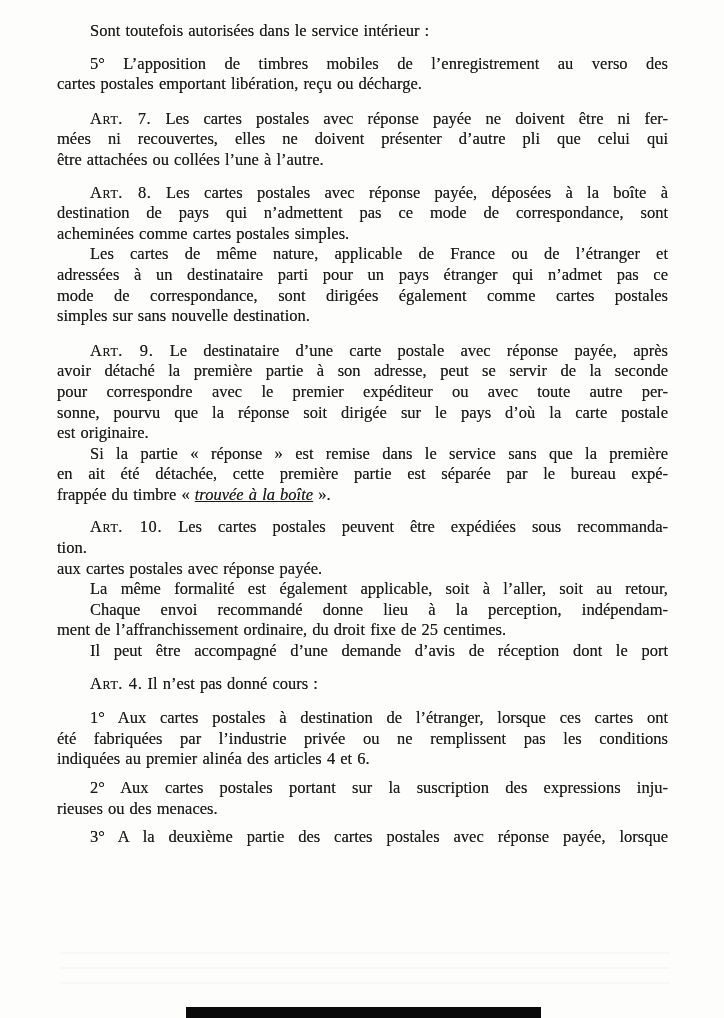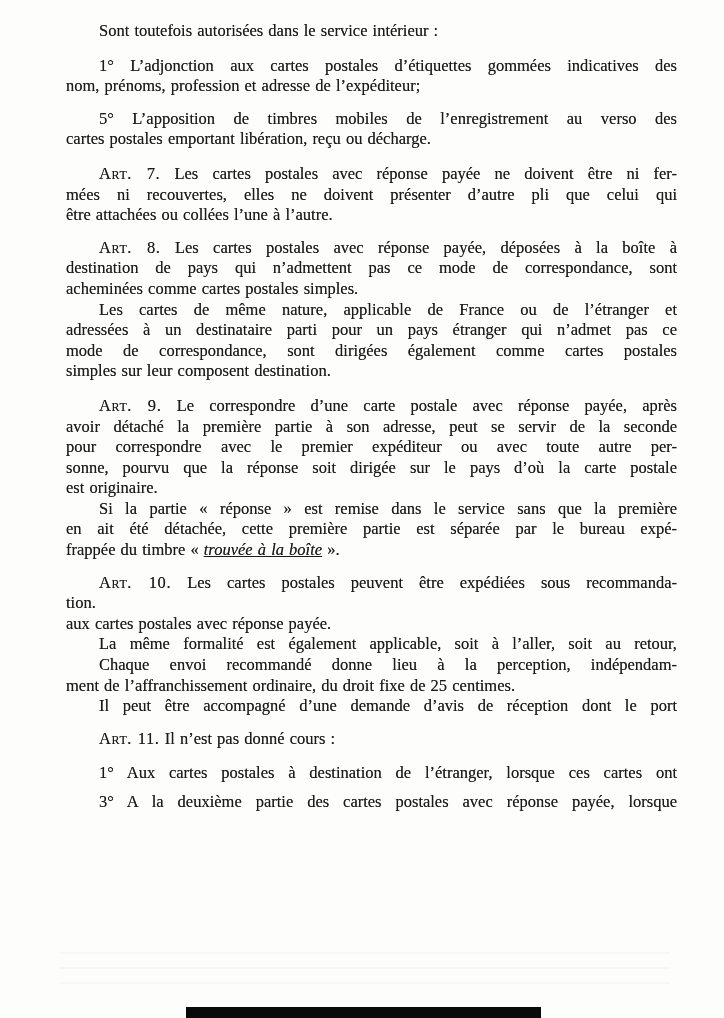--- a/index.html
+++ b/index.html
@@ -10,21 +10,21 @@
     color: #1b1b1b;
     position: relative;
     overflow: hidden;
   }
   .page {
     position: absolute; inset: 0;
     background: #fdfdfc;
   }
   .text-block {
     position: absolute;
-    left: 66px; top: 21px;
+    left: 57px; top: 21px;
     width: 611px;
     font-size: 16.5px;
     line-height: 20.6px;
     text-shadow: 0 0 0.5px rgba(10,10,10,0.6);
     word-spacing: 1px;
   }
   .para { margin: 0; }
   .sp-a { margin-top: 14px; }
   .sp-b { margin-top: 12px; }
   .sp-c { margin-top: 8px; }
@@ -54,24 +54,20 @@
 </head>
 <body style="background: rgb(253, 253, 252); color: rgb(27, 27, 27);">
 
 <div class="page">
   <div class="text-block">
 
     <div class="para">
       <div class="line ind">Sont toutefois autorisées dans le service intérieur :</div>
     </div>
 
-    <div class="para sp-a">
-      <div class="line ind j">1° L’adjonction aux cartes postales d’étiquettes gommées indicatives des</div>
-      <div class="line">nom, prénoms, profession et adresse de l’expéditeur;</div>
-    </div>
 
     <div class="para sp-b">
       <div class="line ind j">5° L’apposition de timbres mobiles de l’enregistrement au verso des</div>
       <div class="line">cartes postales emportant libération, reçu ou décharge.</div>
     </div>
 
     <div class="para sp-a">
       <div class="line ind j"><span class="sc">Art. 7.</span> <span>Les cartes postales avec réponse payée ne doivent être ni fer-</span></div>
       <div class="line j">mées ni recouvertes, elles ne doivent présenter d’autre pli que celui qui</div>
       <div class="line">être attachées ou collées l’une à l’autre.</div>
@@ -80,25 +76,25 @@
     <div class="para sp-b">
       <div class="line ind j"><span class="sc">Art. 8.</span> <span>Les cartes postales avec réponse payée, déposées à la boîte à</span></div>
       <div class="line j">destination de pays qui n’admettent pas ce mode de correspondance, sont</div>
       <div class="line">acheminées comme cartes postales simples.</div>
     </div>
 
     <div class="para">
       <div class="line ind j">Les cartes de même nature, applicable de France ou de l’étranger et</div>
       <div class="line j">adressées à un destinataire parti pour un pays étranger qui n’admet pas ce</div>
       <div class="line j">mode de correspondance, sont dirigées également comme cartes postales</div>
-      <div class="line">simples sur leur composent destination.</div>
+      <div class="line">simples sur sans nouvelle destination.</div>
     </div>
 
     <div class="para sp-a">
-      <div class="line ind j"><span class="sc">Art. 9.</span> <span>Le correspondre d’une carte postale avec réponse payée, après</span></div>
+      <div class="line ind j"><span class="sc">Art. 9.</span> <span>Le destinataire d’une carte postale avec réponse payée, après</span></div>
       <div class="line j">avoir détaché la première partie à son adresse, peut se servir de la seconde</div>
       <div class="line j">pour correspondre avec le premier expéditeur ou avec toute autre per-</div>
       <div class="line j">sonne, pourvu que la réponse soit dirigée sur le pays d’où la carte postale</div>
       <div class="line">est originaire.</div>
     </div>
 
     <div class="para">
       <div class="line ind j">Si la partie « réponse » est remise dans le service sans que la première</div>
       <div class="line j">en ait été détachée, cette première partie est séparée par le bureau expé-</div>
       <div class="line"><span>frappée du timbre « </span><span class="it">trouvée à la boîte</span><span> ».</span></div>
@@ -117,27 +113,33 @@
     <div class="para">
       <div class="line ind j">Chaque envoi recommandé donne lieu à la perception, indépendam-</div>
       <div class="line">ment de l’affranchissement ordinaire, du droit fixe de 25 centimes.</div>
     </div>
 
     <div class="para">
       <div class="line ind j">Il peut être accompagné d’une demande d’avis de réception dont le port</div>
     </div>
 
     <div class="para sp-b">
-      <div class="line ind"><span class="sc">Art. 11.</span> <span>Il n’est pas donné cours :</span></div>
+      <div class="line ind"><span class="sc">Art. 4.</span> <span>Il n’est pas donné cours :</span></div>
     </div>
 
     <div class="para sp-a">
       <div class="line ind j">1° Aux cartes postales à destination de l’étranger, lorsque ces cartes ont</div>
+      <div class="line j">été fabriquées par l’industrie privée ou ne remplissent pas les conditions</div>
+      <div class="line">indiquées au premier alinéa des articles 4 et 6.</div>
     </div>
 
+    <div class="para sp-c">
+      <div class="line ind j">2° Aux cartes postales portant sur la suscription des expressions inju-</div>
+      <div class="line">rieuses ou des menaces.</div>
+    </div>
 
     <div class="para sp-c">
       <div class="line ind j">3° A la deuxième partie des cartes postales avec réponse payée, lorsque</div>
     </div>
 
   </div>
 
   <div class="ghosting"></div>
   <div class="scan-bar" style="background: rgb(10, 10, 10);"></div>
 </div>

